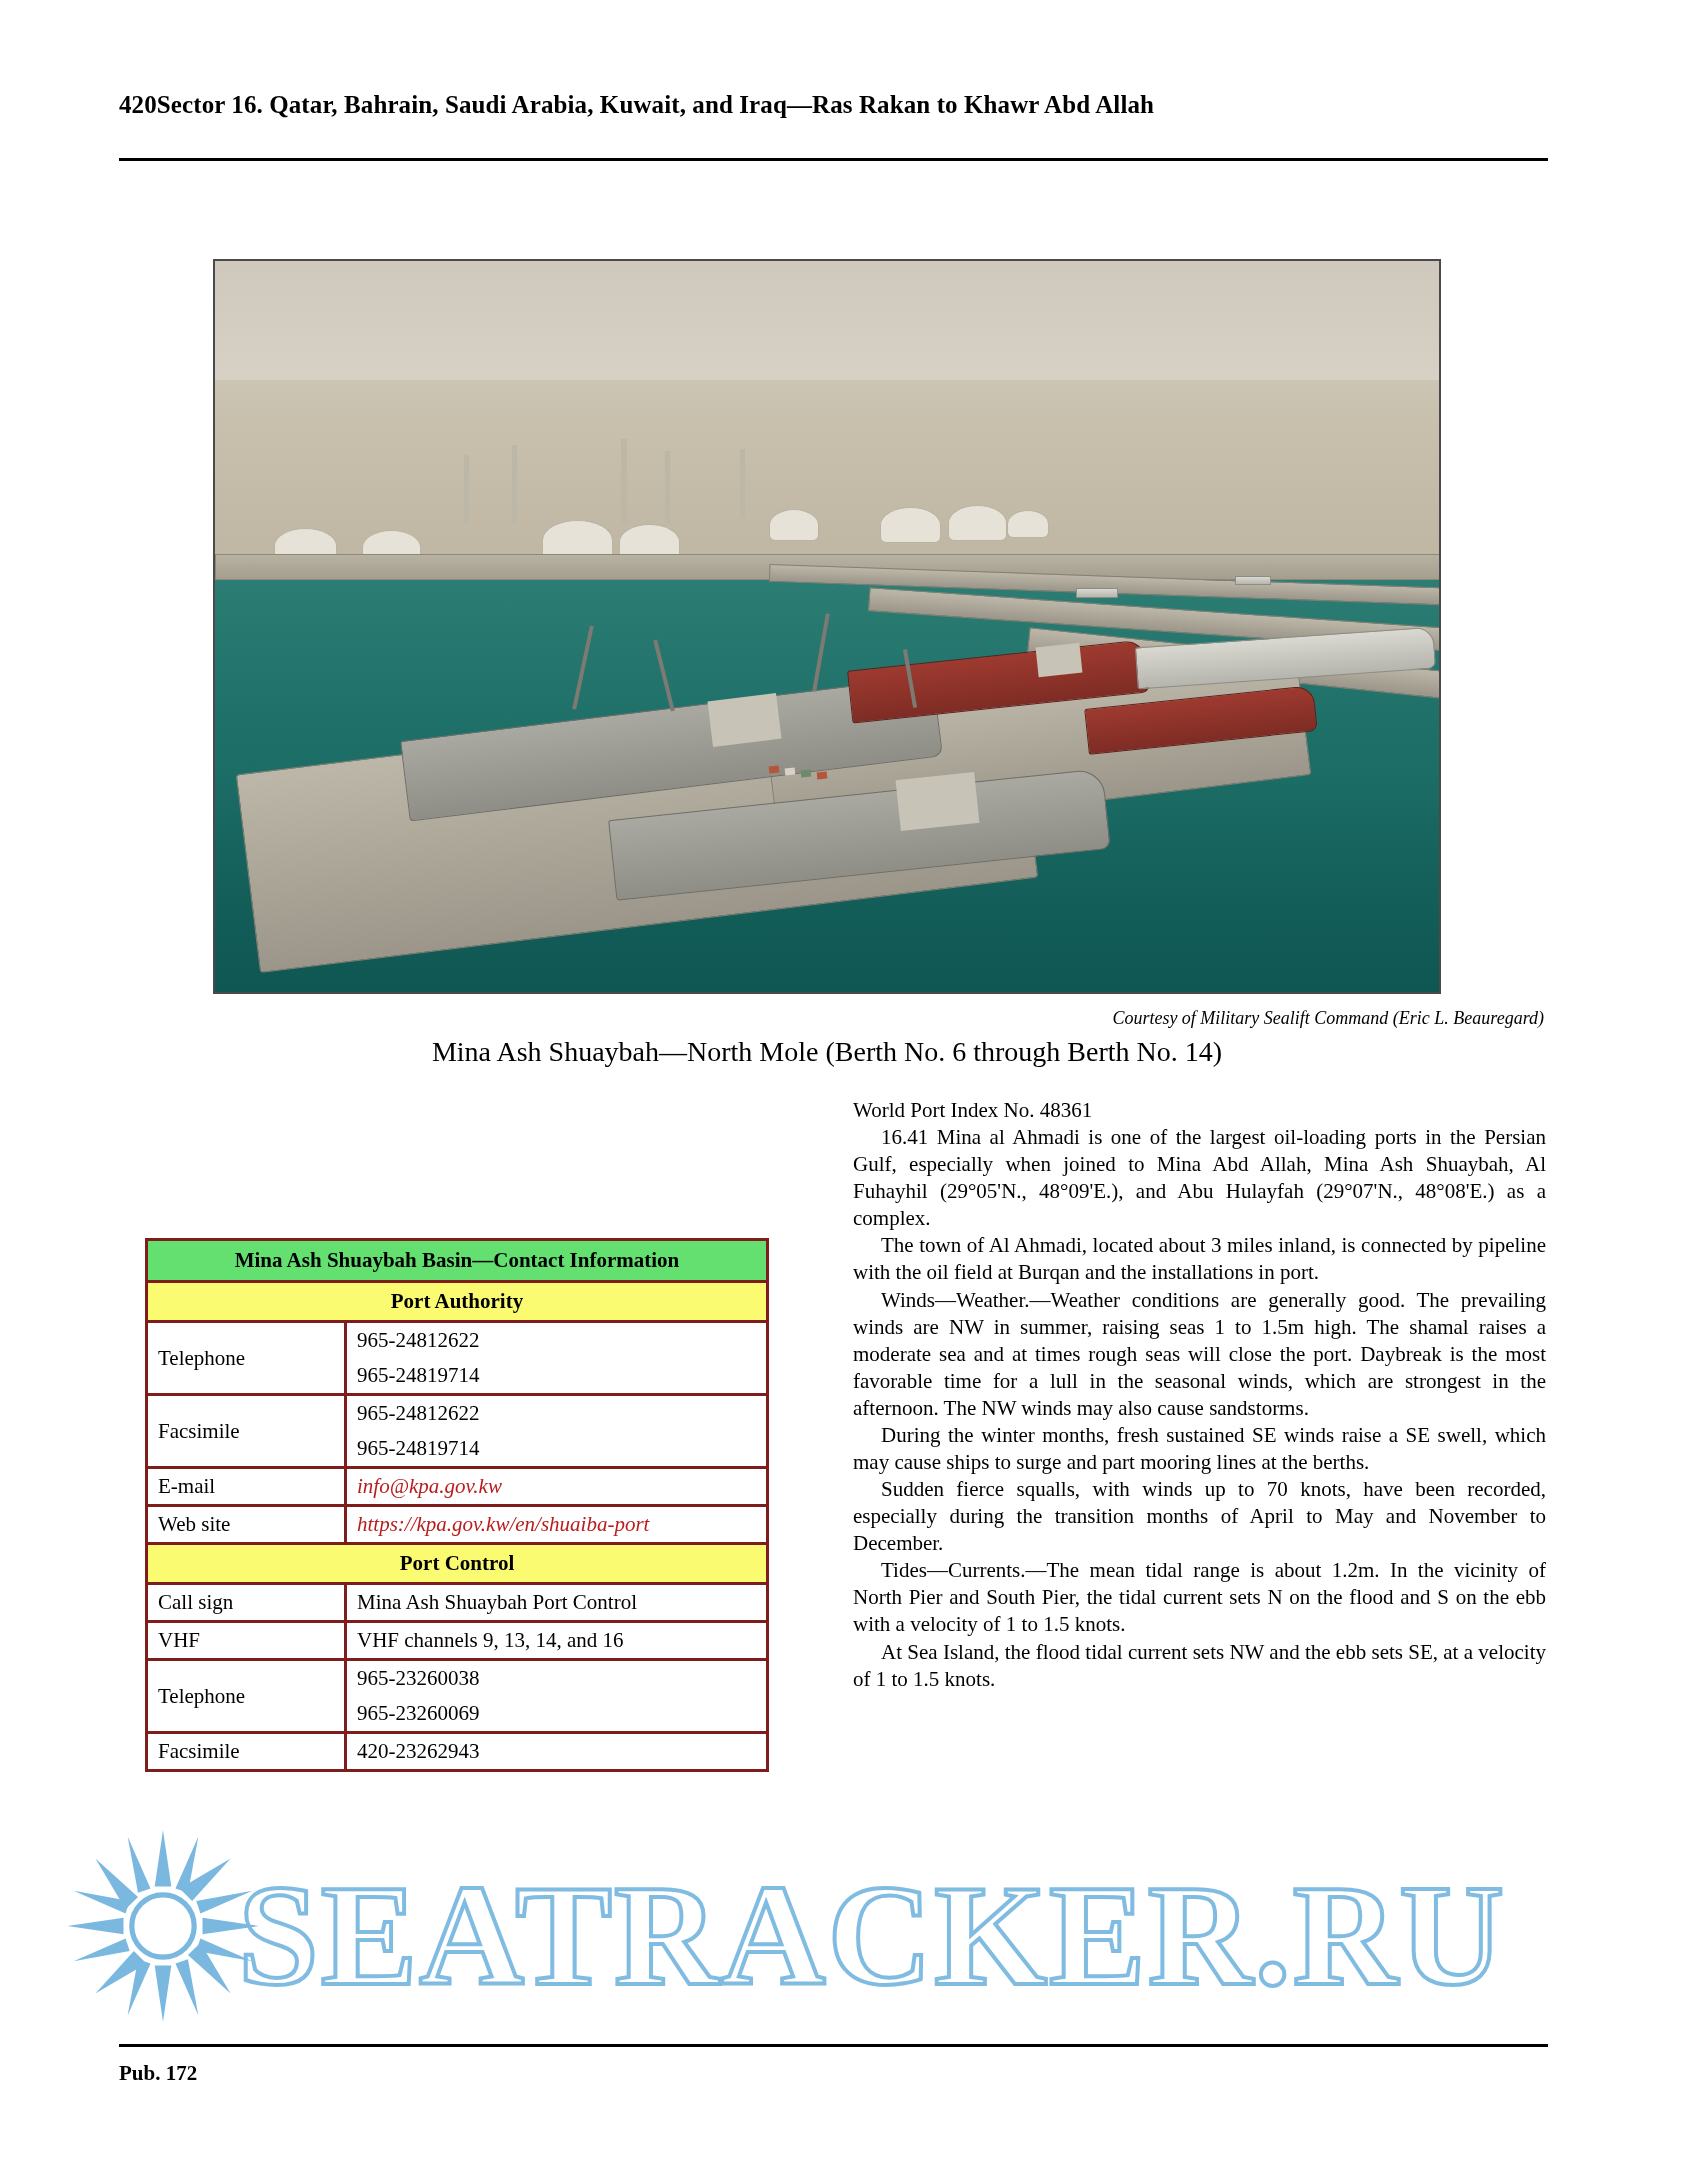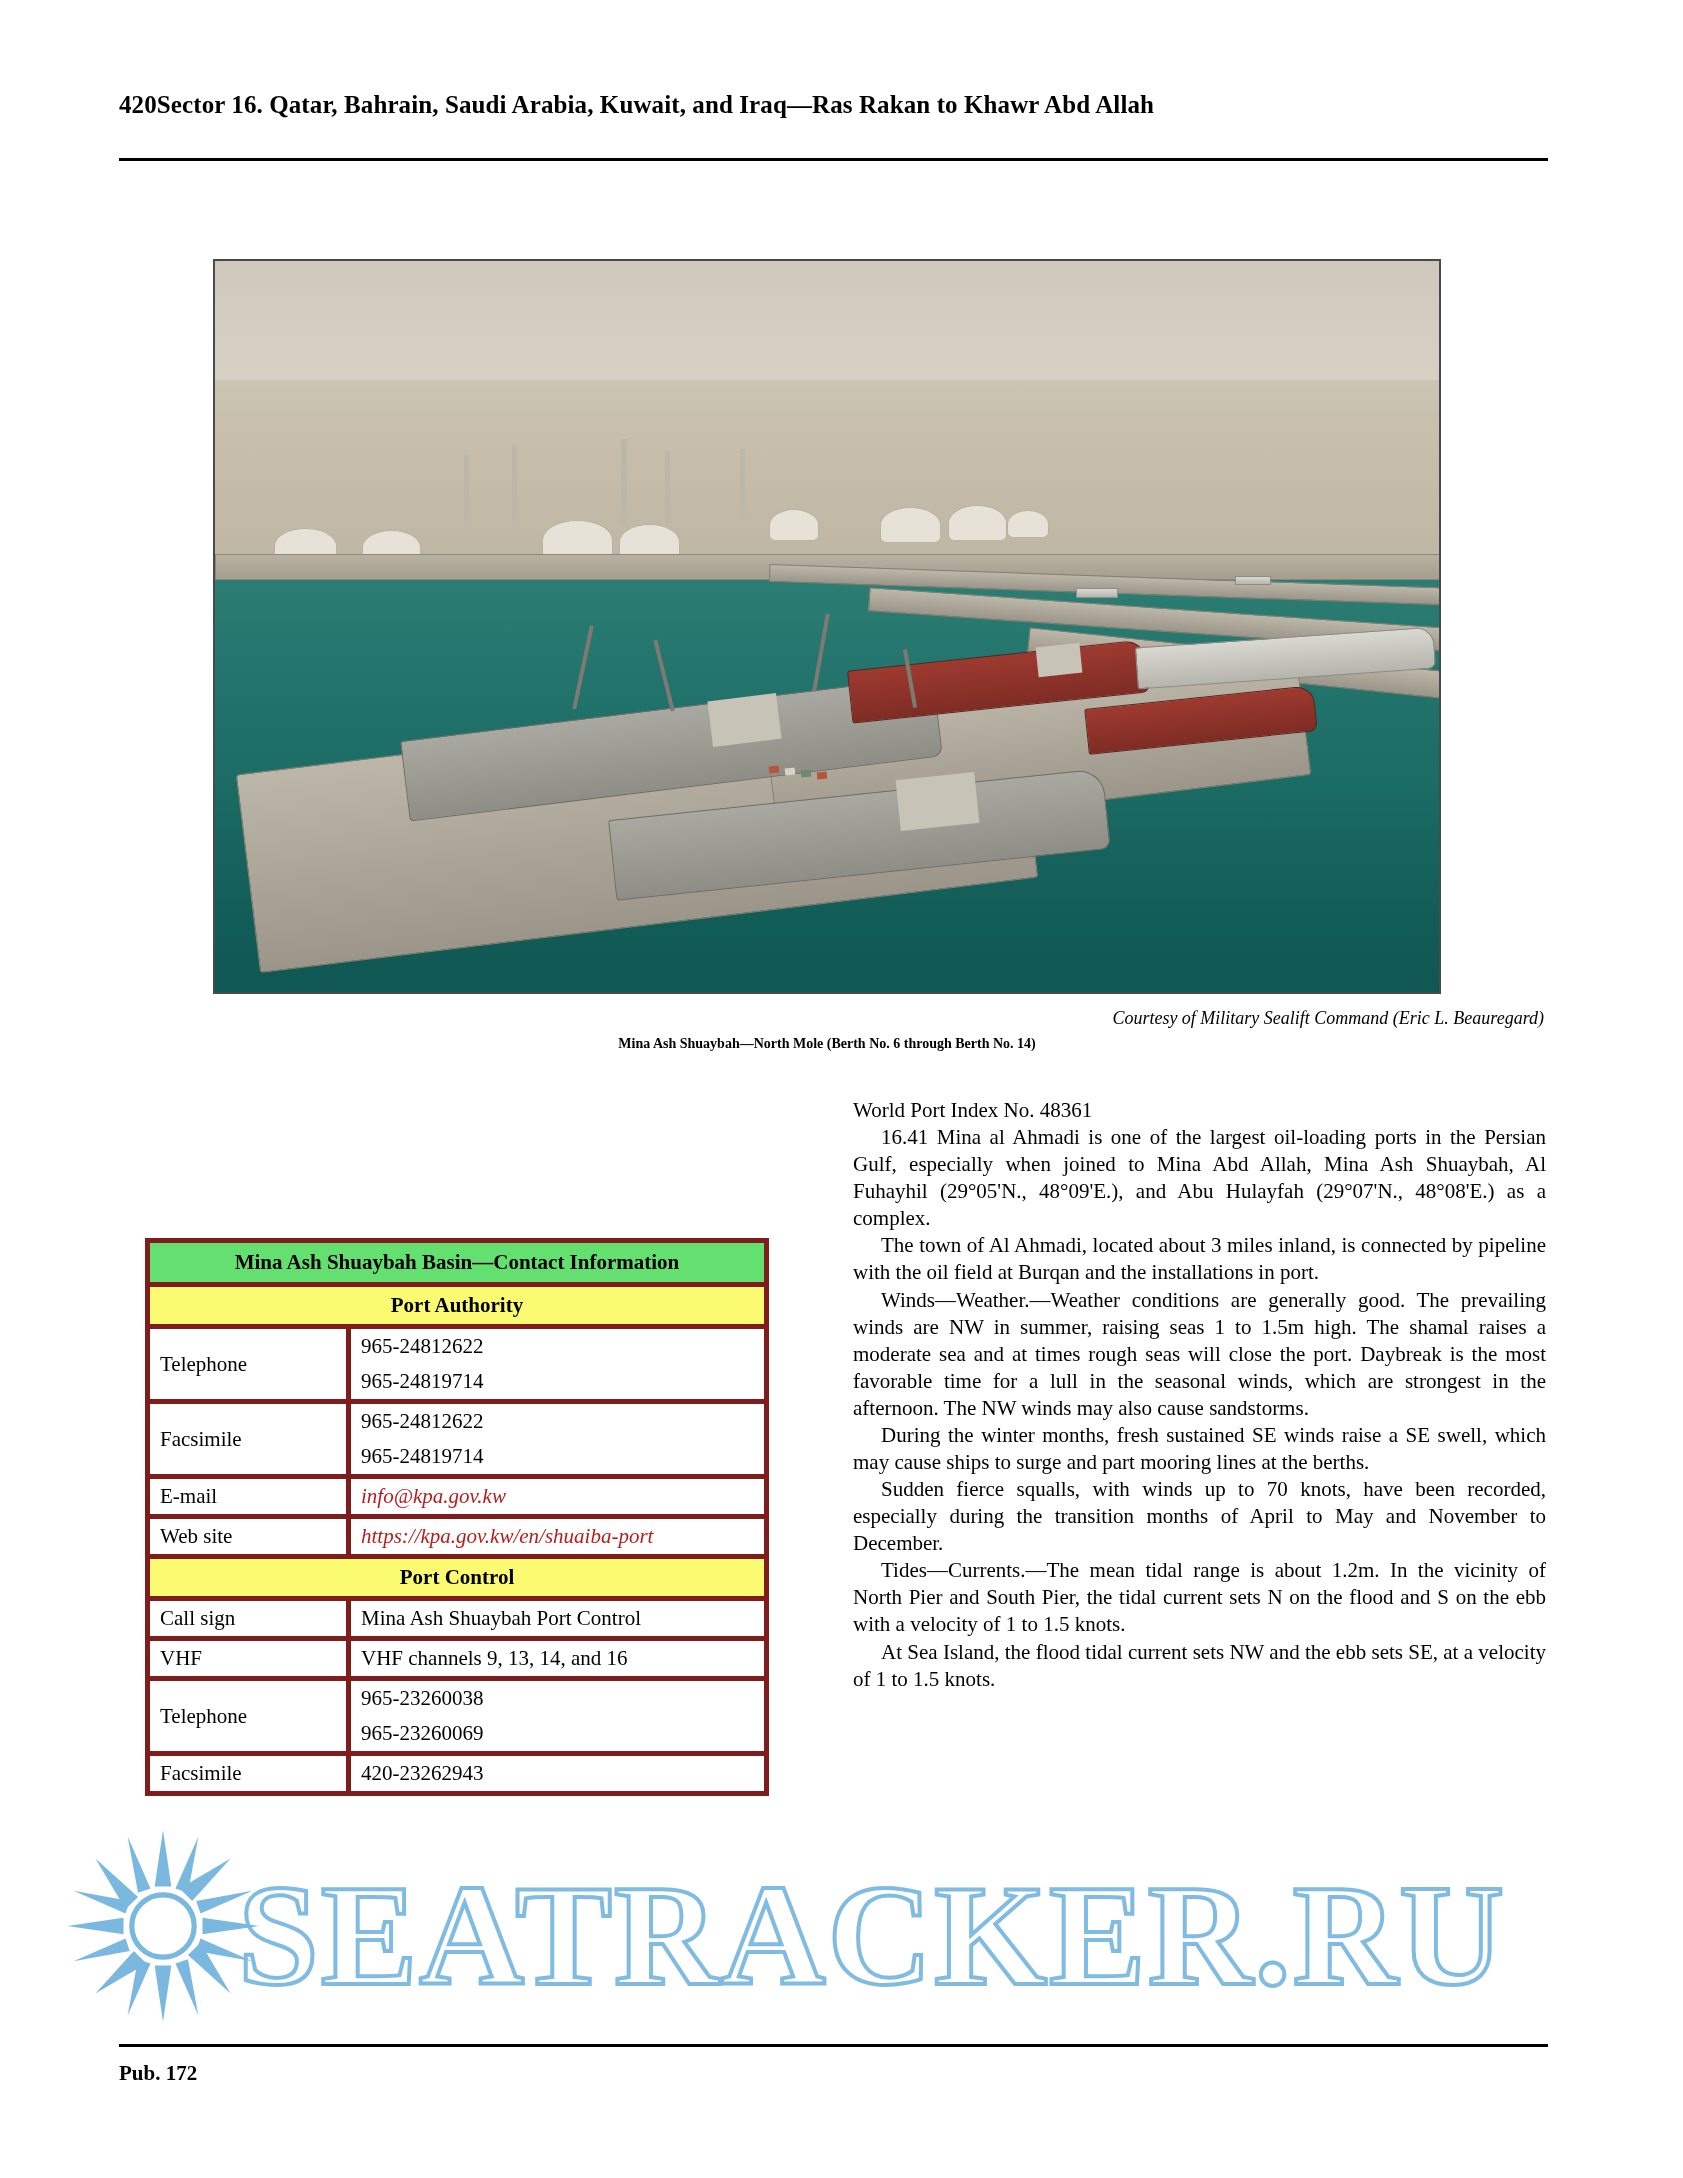--- a/index.html
+++ b/index.html
@@ -127,22 +127,22 @@
     text-align: right;
     font-style: italic;
     font-size: 18px;
   }
   .photo-caption {
     position: absolute;
     left: 213px;
     top: 1036px;
     width: 1228px;
     text-align: center;
-    font-weight: bold;
-    font-size: 14px;
+    font-weight: normal;
+    font-size: 28px;
   }
 
   
   .col-left {
     position: absolute;
     left: 119px;
     top: 1097px;
     width: 673px;
     font-size: 21px;
     line-height: 1.29;
@@ -176,21 +176,21 @@
   
   .tbl {
     position: absolute;
     left: 145px;
     top: 1238px;
     width: 624px;
     border-collapse: collapse;
     font-size: 21px;
   }
   .tbl td {
-    border: 5px solid #7f1d1d;
+    border: 3px solid #7f1d1d;
     padding: 5px 10px;
     vertical-align: middle;
   }
   .tbl .title-row td {
     background: #63e070;
     text-align: center;
     font-weight: bold;
     font-size: 21px;
     padding: 7px 4px;
   }

